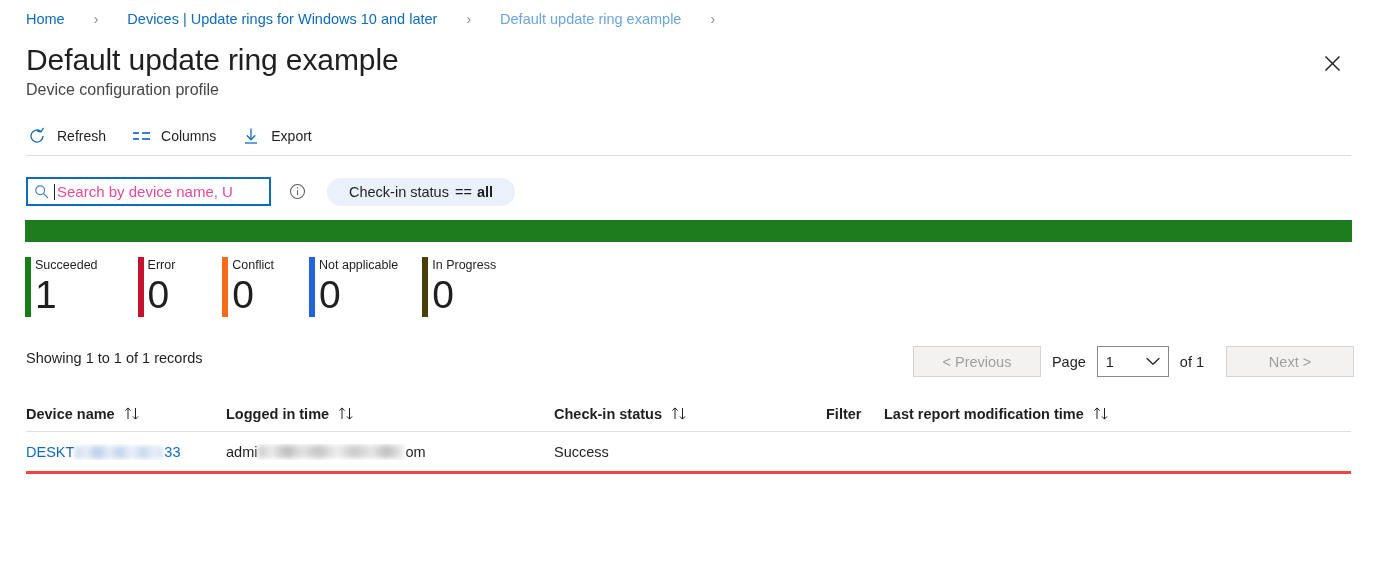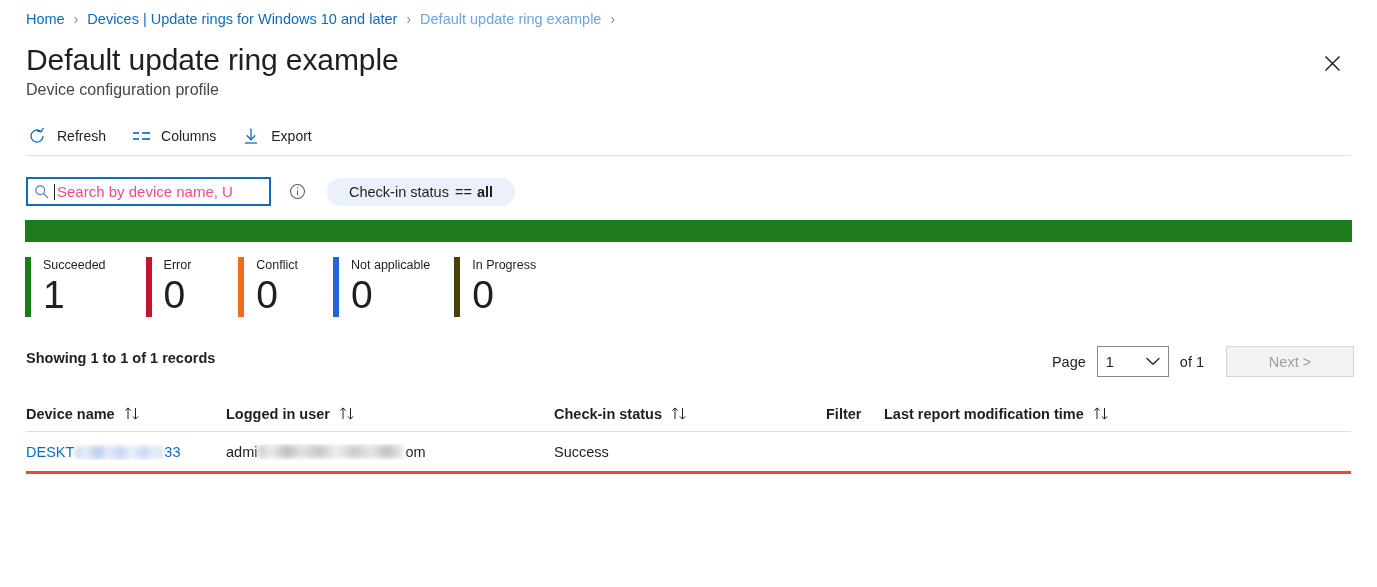--- a/index.html
+++ b/index.html
@@ -13,20 +13,21 @@
   }
 
   .page { position: relative; width: 1377px; height: 587px; }
 
   
   .breadcrumb {
     position: absolute; left: 26px; top: 8px;
     display: flex; align-items: flex-start;
     font-size: 14.5px; line-height: 22px;
     white-space: nowrap;
+    gap: 20px;
   }
   .crumb-link { color: #0f6cbd; cursor: pointer; }
   .crumb-link.muted { color: #6ba5dd; }
   .crumb-sep {
     color: #8a8886; margin: 0 9px;
     font-size: 14px;
   }
 
   
   .title {
@@ -129,34 +130,34 @@
   
   .counters {
     position: absolute; left: 25px; top: 257px;
     display: flex; align-items: flex-start;
   }
   .counter {
     display: flex; align-items: stretch;
     margin-right: 5px; cursor: pointer;
   }
   .counter-bar { width: 6px; flex: none; }
-  .counter-body { padding-left: 12px; padding-right: 10px; }
+  .counter-body { padding-left: 4px; padding-right: 10px; }
   .counter-label {
     font-size: 12.5px; color: #201f1e;
     line-height: 16px; white-space: nowrap;
   }
   .counter-value {
     font-size: 39px; line-height: 44px;
     color: #201f1e; font-weight: 400;
   }
 
   
   .records {
     position: absolute; left: 26px; top: 350px;
-    font-size: 14.5px; color: #201f1e; font-weight: bold;
+    font-size: 14.5px; color: #201f1e;
   }
   .pager {
     position: absolute; right: 23px; top: 346px;
     display: flex; align-items: center;
   }
   .pg-btn {
     width: 128px; height: 31px;
     border: 1px solid #d6d3d1;
     background: #f3f2f1;
     color: #a19f9d;
@@ -376,20 +377,21 @@
         <div class="counter-label">In Progress</div>
         <div class="counter-value">0</div>
       </div>
     </div>
 
   </div>
 
   <div class="records">Showing 1 to 1 of 1 records</div>
 
   <div class="pager">
+    <div class="pg-btn">&lt; Previous</div>
     <span class="pg-text">Page</span>
     <div class="pg-select">
       <span class="val">1</span>
       <span class="chev">
         <svg width="14" height="9" viewBox="0 0 14 9" fill="none" stroke="currentColor" stroke-width="1.25">
           <path d="M1 1.5 L7 7.2 L13 1.5" stroke-linecap="round" stroke-linejoin="round"></path>
         </svg>
       </span>
     </div>
     <span class="pg-text">of 1</span>
@@ -405,21 +407,21 @@
           <svg width="17" height="13" viewBox="0 0 17 13" fill="none" stroke="currentColor" stroke-width="1">
             <line x1="4" y1="12" x2="4" y2="1"></line>
               <path d="M1.7 3.3 L4 0.9 L6.3 3.3" stroke-linecap="round" stroke-linejoin="round"></path>
             <line x1="11.5" y1="1" x2="11.5" y2="12"></line>
               <path d="M9.2 9.7 L11.5 12.1 L13.8 9.7" stroke-linecap="round" stroke-linejoin="round"></path>
           </svg>
         </span>
       </div>
 
       <div class="th c-user">
-        <span>Logged in user</span>
+        <span>Logged in time</span>
         <span class="sort-ico">
           <svg width="17" height="13" viewBox="0 0 17 13" fill="none" stroke="currentColor" stroke-width="1">
             <line x1="4" y1="12" x2="4" y2="1"></line>
               <path d="M1.7 3.3 L4 0.9 L6.3 3.3" stroke-linecap="round" stroke-linejoin="round"></path>
             <line x1="11.5" y1="1" x2="11.5" y2="12"></line>
               <path d="M9.2 9.7 L11.5 12.1 L13.8 9.7" stroke-linecap="round" stroke-linejoin="round"></path>
           </svg>
         </span>
       </div>
 

